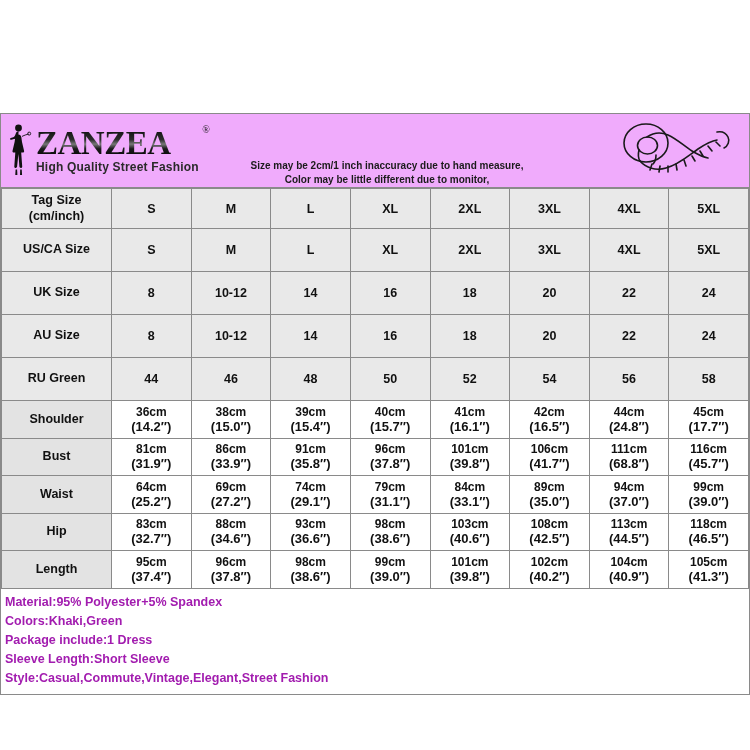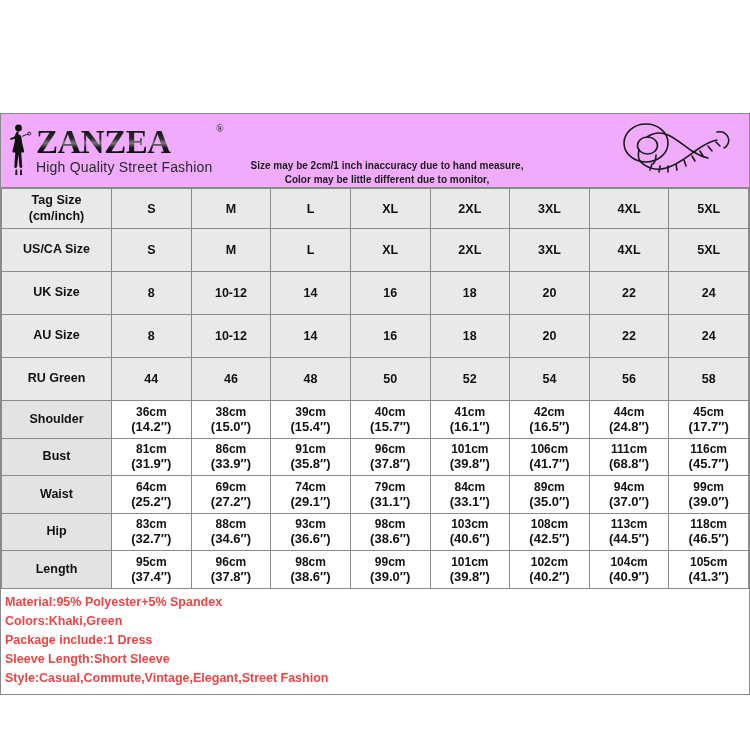--- a/index.html
+++ b/index.html
@@ -49,22 +49,22 @@
   }
   .logo-reg {
     position: absolute;
     top: -2px; right: -11px;
     font-size: 10px;
     font-family: "Liberation Serif", serif;
     color: #1a1a1a;
   }
   .logo-tag {
     display: block;
-    font-size: 14px;
-    font-weight: normal;
+    font-size: 12px;
+    font-weight: bold;
     letter-spacing: 0.2px;
     color: #2a2a2a;
     margin-top: 1px;
     text-align: center;
     white-space: nowrap;
   }
   .notice {
     flex: 1 1 auto;
     text-align: center;
     font-size: 10px;
@@ -108,21 +108,21 @@
   .cm { display: block; font-size: 12px; font-weight: bold; line-height: 1.18; }
   .inch { display: block; font-size: 13px; font-weight: bold; line-height: 1.18; }
   
   .footer {
     padding: 4px 0 6px 4px;
     background: #ffffff;
   }
   .footer div {
     font-size: 12.5px;
     font-weight: bold;
-    color: #ef4444;
+    color: #a21caf;
     line-height: 1.52;
     white-space: nowrap;
   }
 </style>
 </head>
 <body>
 
 <div id="chart-wrap">
 
   <div class="header-band">

